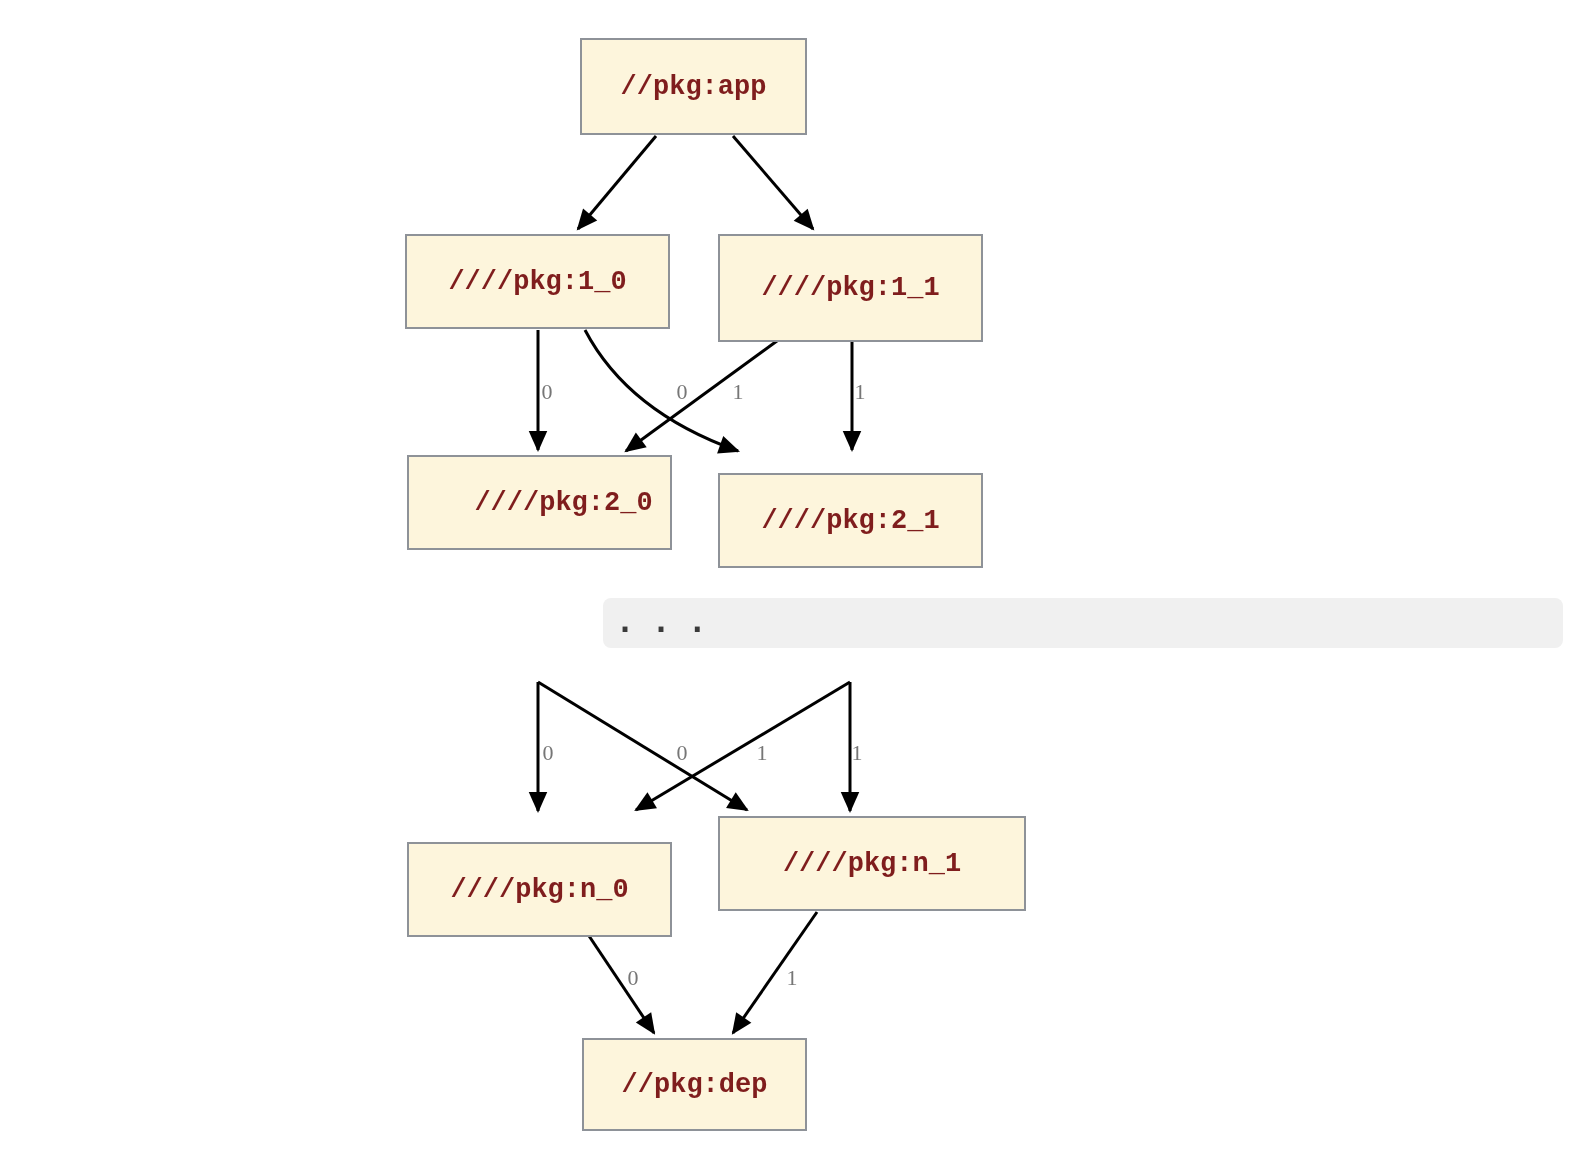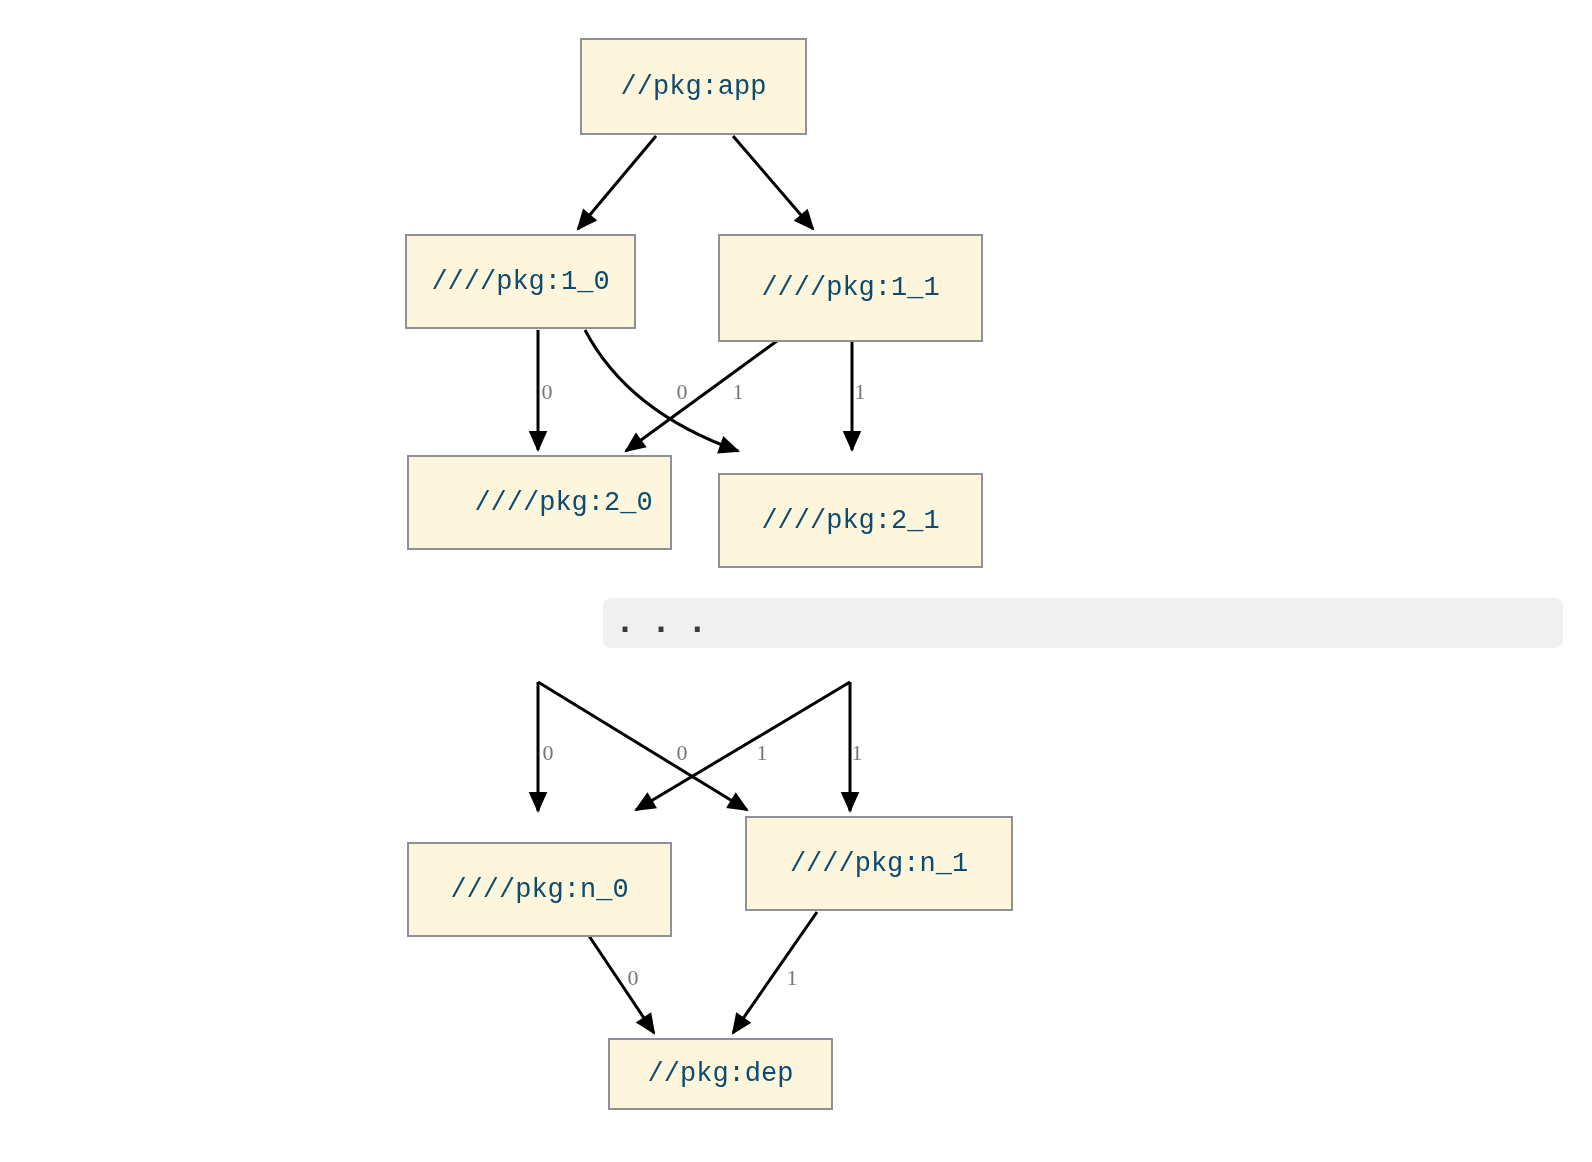--- a/index.html
+++ b/index.html
@@ -29,33 +29,33 @@
   }
   .node {
     position: absolute;
     box-sizing: border-box;
     background: #fdf5dc;
     border: 2px solid #8e9298;
     display: flex;
     align-items: center;
     justify-content: center;
     font-family: "Liberation Mono", "DejaVu Sans Mono", monospace;
-    font-weight: normal;
+    font-weight: bold;
     font-size: 27px;
-    color: #0c4a6e;
+    color: #7f1d1d;
     white-space: nowrap;
   }
   .node-app  { left: 580px; top:   38px; width: 227px; height: 97px; }
-  .node-1-0  { left: 405px; top:  234px; width: 231px; height: 95px; }
+  .node-1-0  { left: 405px; top:  234px; width: 265px; height: 95px; }
   .node-1-1  { left: 718px; top:  234px; width: 265px; height: 108px; }
   .node-2-0  { left: 407px; top:  455px; width: 265px; height: 95px; padding-left: 48px; }
   .node-2-1  { left: 718px; top:  473px; width: 265px; height: 95px; }
   .node-n-0  { left: 407px; top:  842px; width: 265px; height: 95px; }
-  .node-n-1  { left: 745px; top:  816px; width: 268px; height: 95px; }
-  .node-dep  { left: 608px; top: 1038px; width: 225px; height: 72px; }
+  .node-n-1  { left: 718px; top:  816px; width: 308px; height: 95px; }
+  .node-dep  { left: 582px; top: 1038px; width: 225px; height: 93px; }
   .ellipsis-block {
     position: absolute;
     left: 603px; top: 598px;
     width: 960px; height: 50px;
     box-sizing: border-box;
     background: #f0f0f0;
     border-radius: 8px;
     padding-left: 13px;
     line-height: 47px;
     font-family: "DejaVu Sans Mono", "Liberation Mono", monospace;

